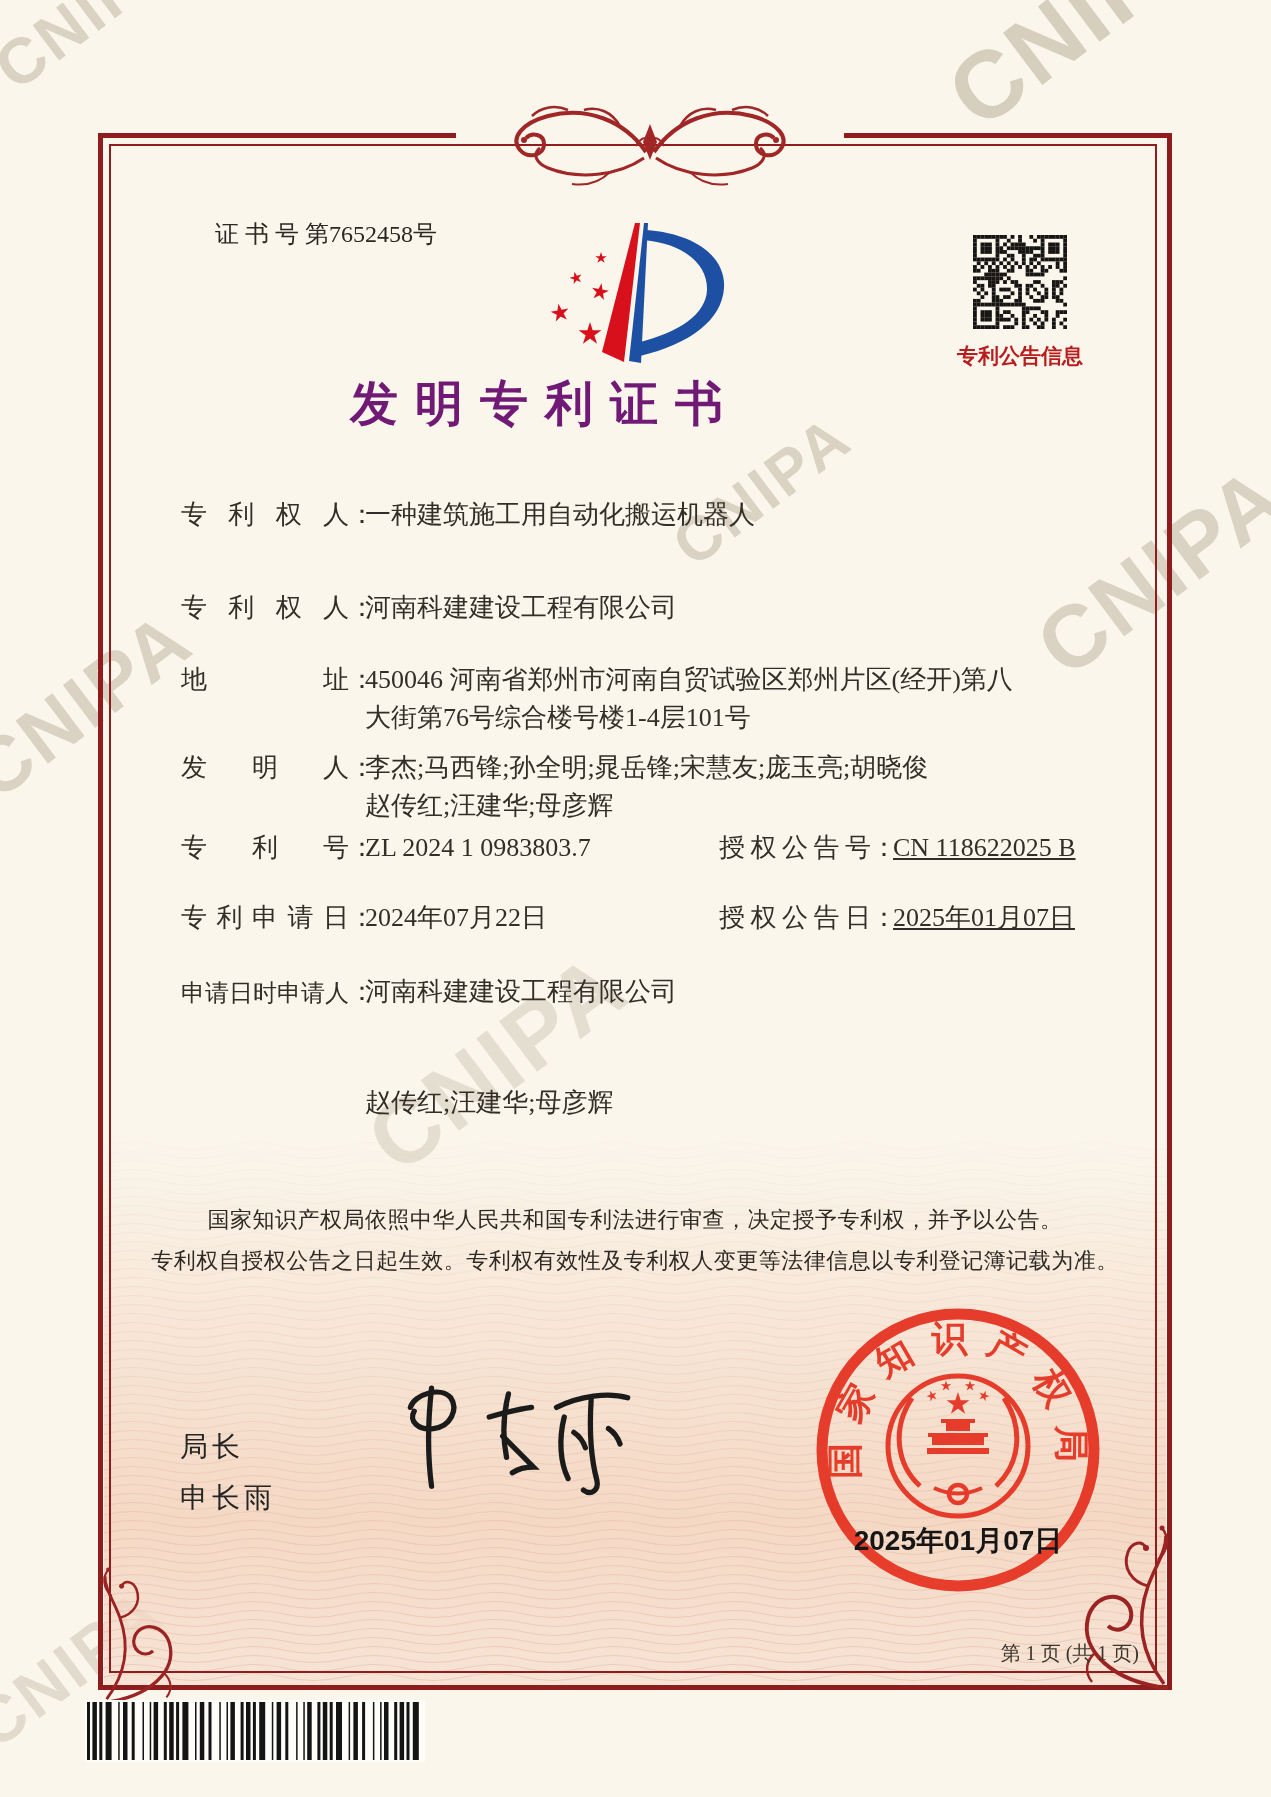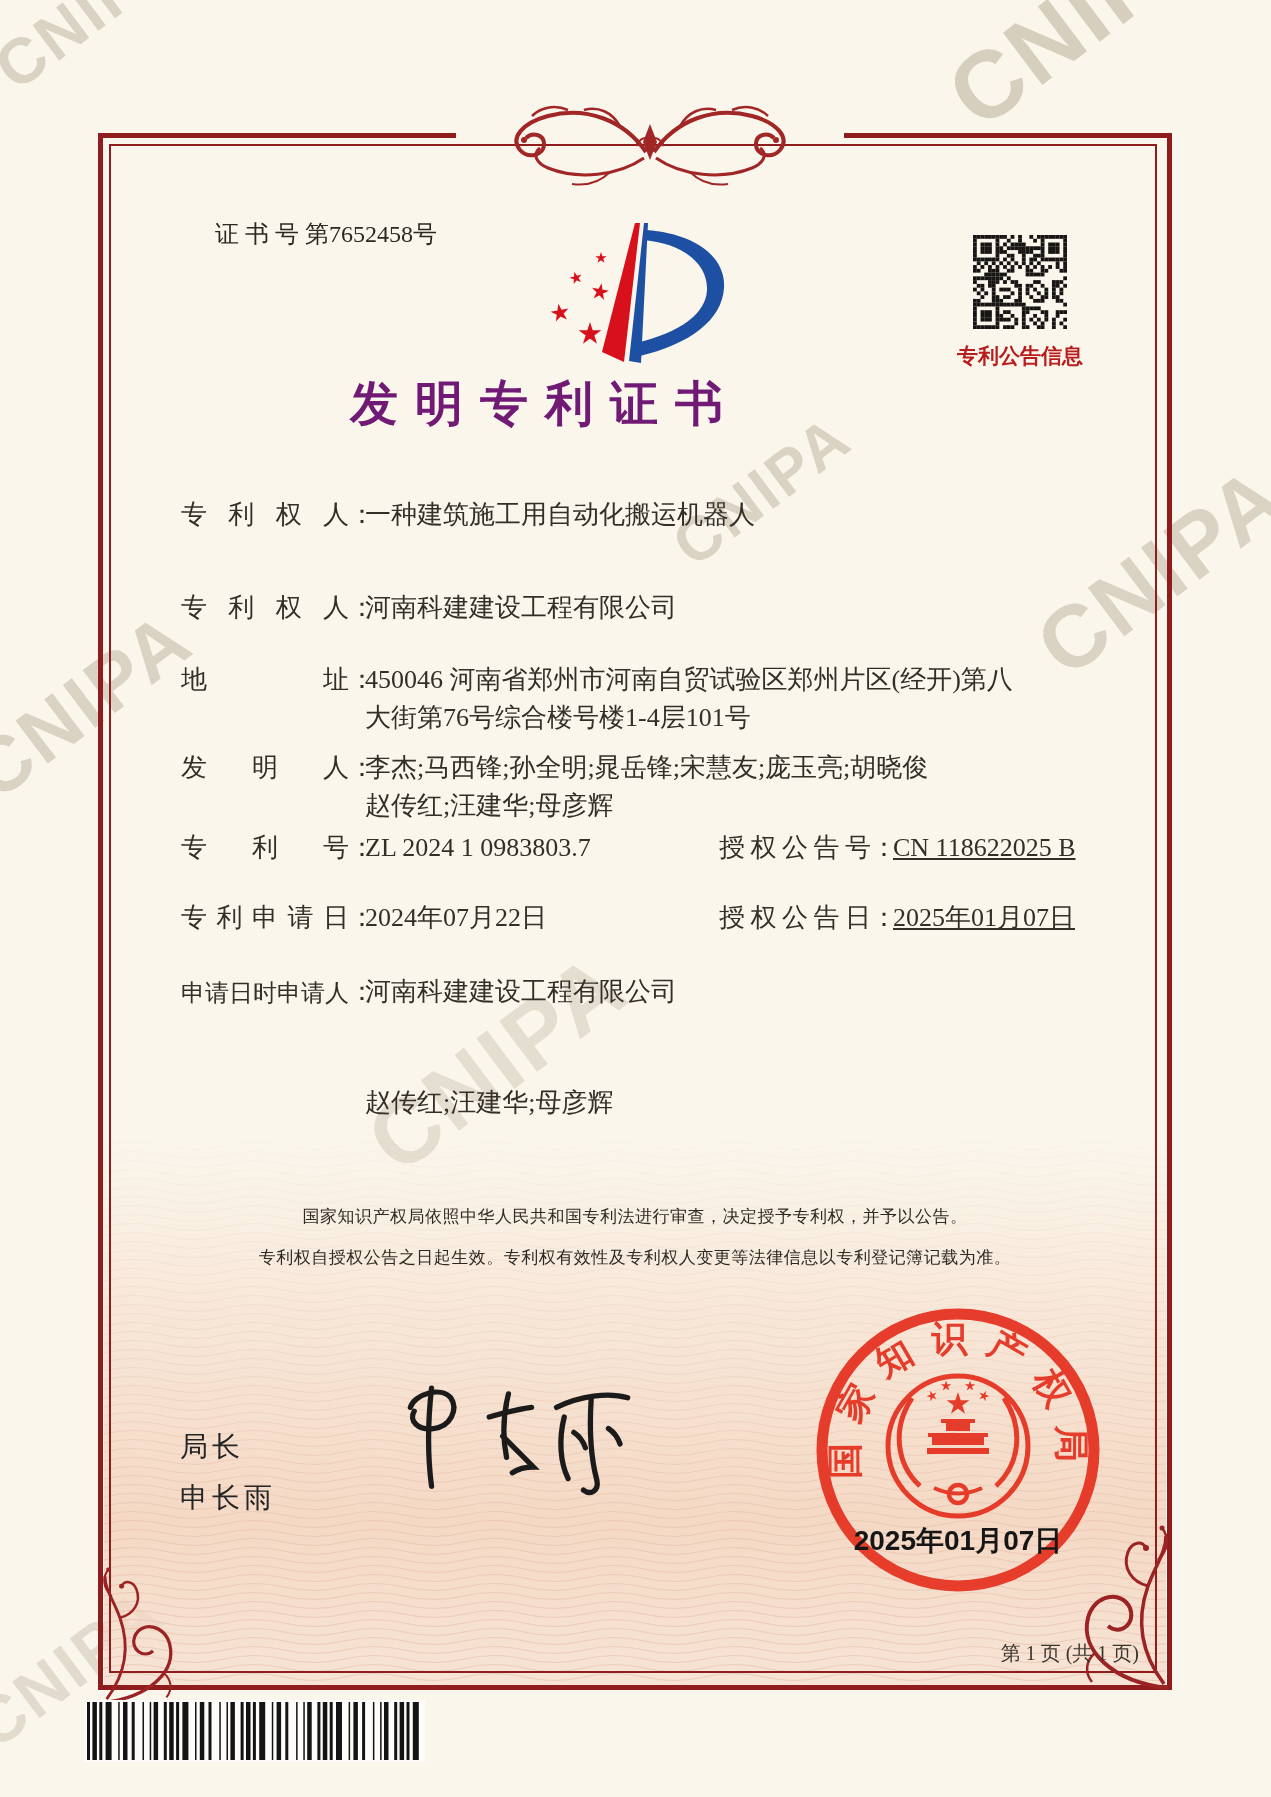--- a/index.html
+++ b/index.html
@@ -30,21 +30,21 @@
   
   .row{position:absolute;left:181px;font-size:26px;white-space:nowrap;}
   .rowR{position:absolute;left:719px;font-size:26px;white-space:nowrap;text-decoration:underline;}
   .lbl{display:inline-block;width:168px;text-align:justify;text-align-last:justify;text-justify:inter-character;vertical-align:bottom;}
   .lbl-long{font-size:24px;}
   .lblR{display:inline-block;width:152px;text-align:justify;text-align-last:justify;text-justify:inter-character;vertical-align:bottom;}
   .colon{display:inline-block;width:16px;}
   .val{margin-left:0;}
   .cont{position:absolute;left:365px;font-size:26px;white-space:nowrap;}
   
-  .legal{position:absolute;left:85px;width:1100px;text-align:center;font-size:17px;
+  .legal{position:absolute;left:85px;width:1100px;text-align:center;font-size:22px;
          letter-spacing:0.5px;color:#2e2a23;}
   
   .off{position:absolute;left:180px;font-size:28px;letter-spacing:4px;color:#242424;
        font-family:"Liberation Sans","DejaVu Sans",sans-serif;}
   .sig{position:absolute;left:395px;top:1372px;}
   .seal{position:absolute;left:808px;top:1300px;}
   .seal-date{position:absolute;left:850px;top:1522px;width:216px;text-align:center;font-size:28px;
        font-weight:bold;color:#161616;font-family:"Liberation Sans","DejaVu Sans",sans-serif;}
   .footer{position:absolute;left:85px;top:1640px;width:1054px;text-align:right;font-size:20px;color:#3a352c;}
   .barcode{position:absolute;left:85px;top:1700px;}

